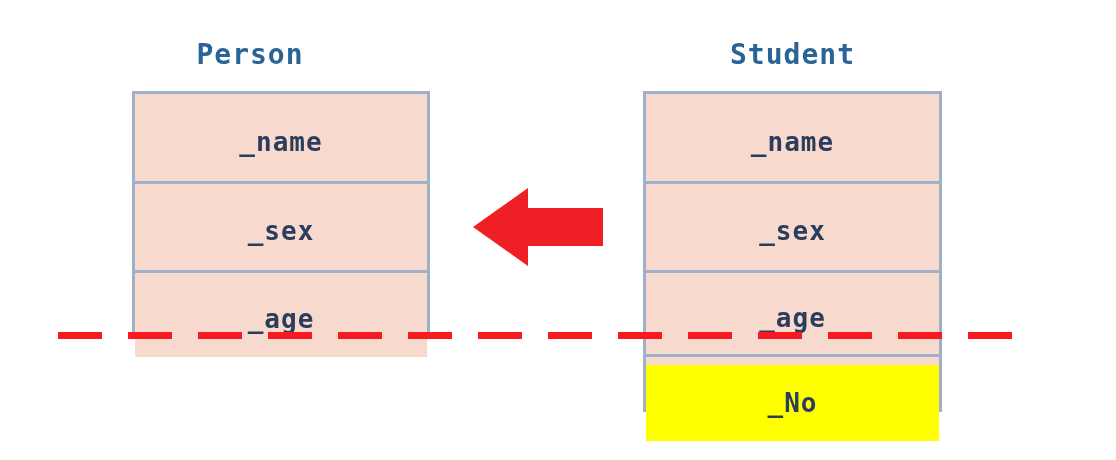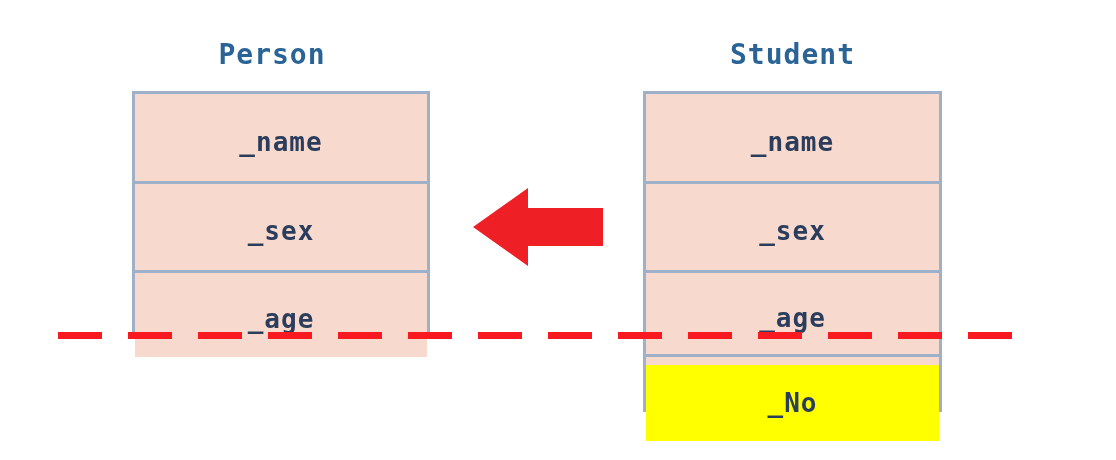--- a/index.html
+++ b/index.html
@@ -90,21 +90,21 @@
   }
   .arrow-wrap svg {
     display: block;
   }
 </style>
 </head>
 <body>
 
 <div id="canvas">
 
-  <div class="class-group" style="left:132px; top:38px; width:236px; height:298px;padding-left:44px;">
+  <div class="class-group" style="left:132px; top:38px; width:236px; height:298px;">
 
     <div class="class-title">Person</div>
 
     <div class="class-box" style="left:0px; top:53px; width:298px; height:245px;">
 
       <div class="field-row" style="height:82px;">
         <span class="field-label">_name</span>
       </div>
 
       <div class="field-row" style="height:81px;">

